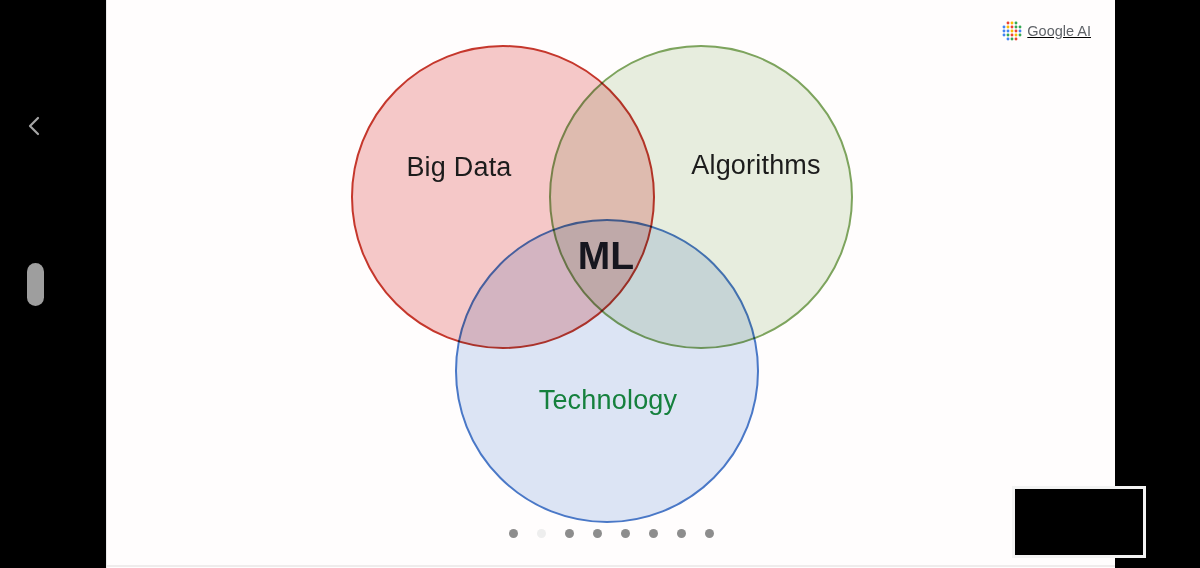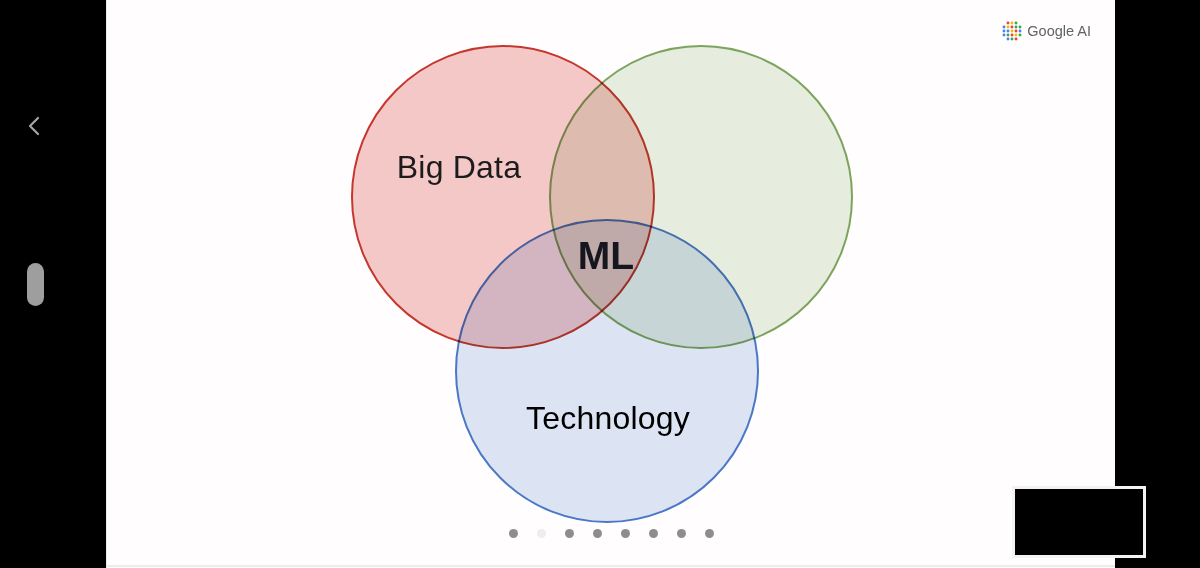--- a/index.html
+++ b/index.html
@@ -21,34 +21,34 @@
     position:absolute;left:106px;top:0;width:1008px;height:568px;
     background:#fffdfd;border-left:1px solid #e9e9e9;
   }
   .content .bottom-hairline{
     position:absolute;left:0;right:0;bottom:1px;height:2px;background:#efecec;
   }
   .venn-svg{position:absolute;left:0;top:0;}
   .venn-svg circle{mix-blend-mode:multiply;}
   .vlabel{
     position:absolute;transform:translate(-50%,-50%);
-    font-size:32px;color:#1c1c1c;white-space:nowrap;letter-spacing:.2px;
+    font-size:27px;color:#1c1c1c;white-space:nowrap;letter-spacing:.2px;
   }
-  .vlabel.tech{color:#000000;margin-top:18px;}
+  .vlabel.tech{color:#15803d;}
   .vlabel.ml{font-weight:bold;font-size:39px;color:#16161f;}
   
   .dots{
     position:absolute;left:0;width:1008px;top:529px;
     display:flex;justify-content:center;gap:19px;
   }
   .dot{width:9px;height:9px;border-radius:50%;display:inline-block;cursor:pointer;}
   
   .branding{
     position:absolute;top:21px;right:24px;
-    display:flex;align-items:center;gap:5px;
+    display:flex;align-items:center;gap:5px;text-decoration:underline;
   }
   .branding .label{font-size:14.5px;}
   
   .pip{
     position:absolute;left:1012px;top:486px;width:134px;height:72px;
     box-sizing:border-box;border:3px solid #f3f3f3;background:#000;cursor:pointer;
   }
 </style>
 </head>
 <body>
@@ -64,20 +64,21 @@
 
 <div class="content">
 
   <svg class="venn-svg" width="1008" height="568" viewBox="0 0 1008 568">
     <circle cx="396" cy="197" r="151" stroke-width="2" fill="#f5caca" stroke="#c5372c"></circle>
     <circle cx="594" cy="197" r="151" stroke-width="2" fill="#e7efe0" stroke="#7da55e"></circle>
     <circle cx="500" cy="371" r="151" stroke-width="2" fill="#dce6f6" stroke="#4a79c9"></circle>
   </svg>
 
   <div class="vlabel" style="left:352px;top:167px">Big Data</div>
+  <div class="vlabel" style="left:649px;top:165px">Algorithms</div>
   <div class="vlabel tech" style="left:501px;top:400px">Technology</div>
   <div class="vlabel ml" style="left:499px;top:256px">ML</div>
 
   <div class="dots">
       <span class="dot" style="background: rgb(141, 141, 141);"></span>
       <span class="dot" style="background: rgb(238, 238, 238);"></span>
       <span class="dot" style="background: rgb(141, 141, 141);"></span>
       <span class="dot" style="background: rgb(141, 141, 141);"></span>
       <span class="dot" style="background: rgb(141, 141, 141);"></span>
       <span class="dot" style="background: rgb(141, 141, 141);"></span>

